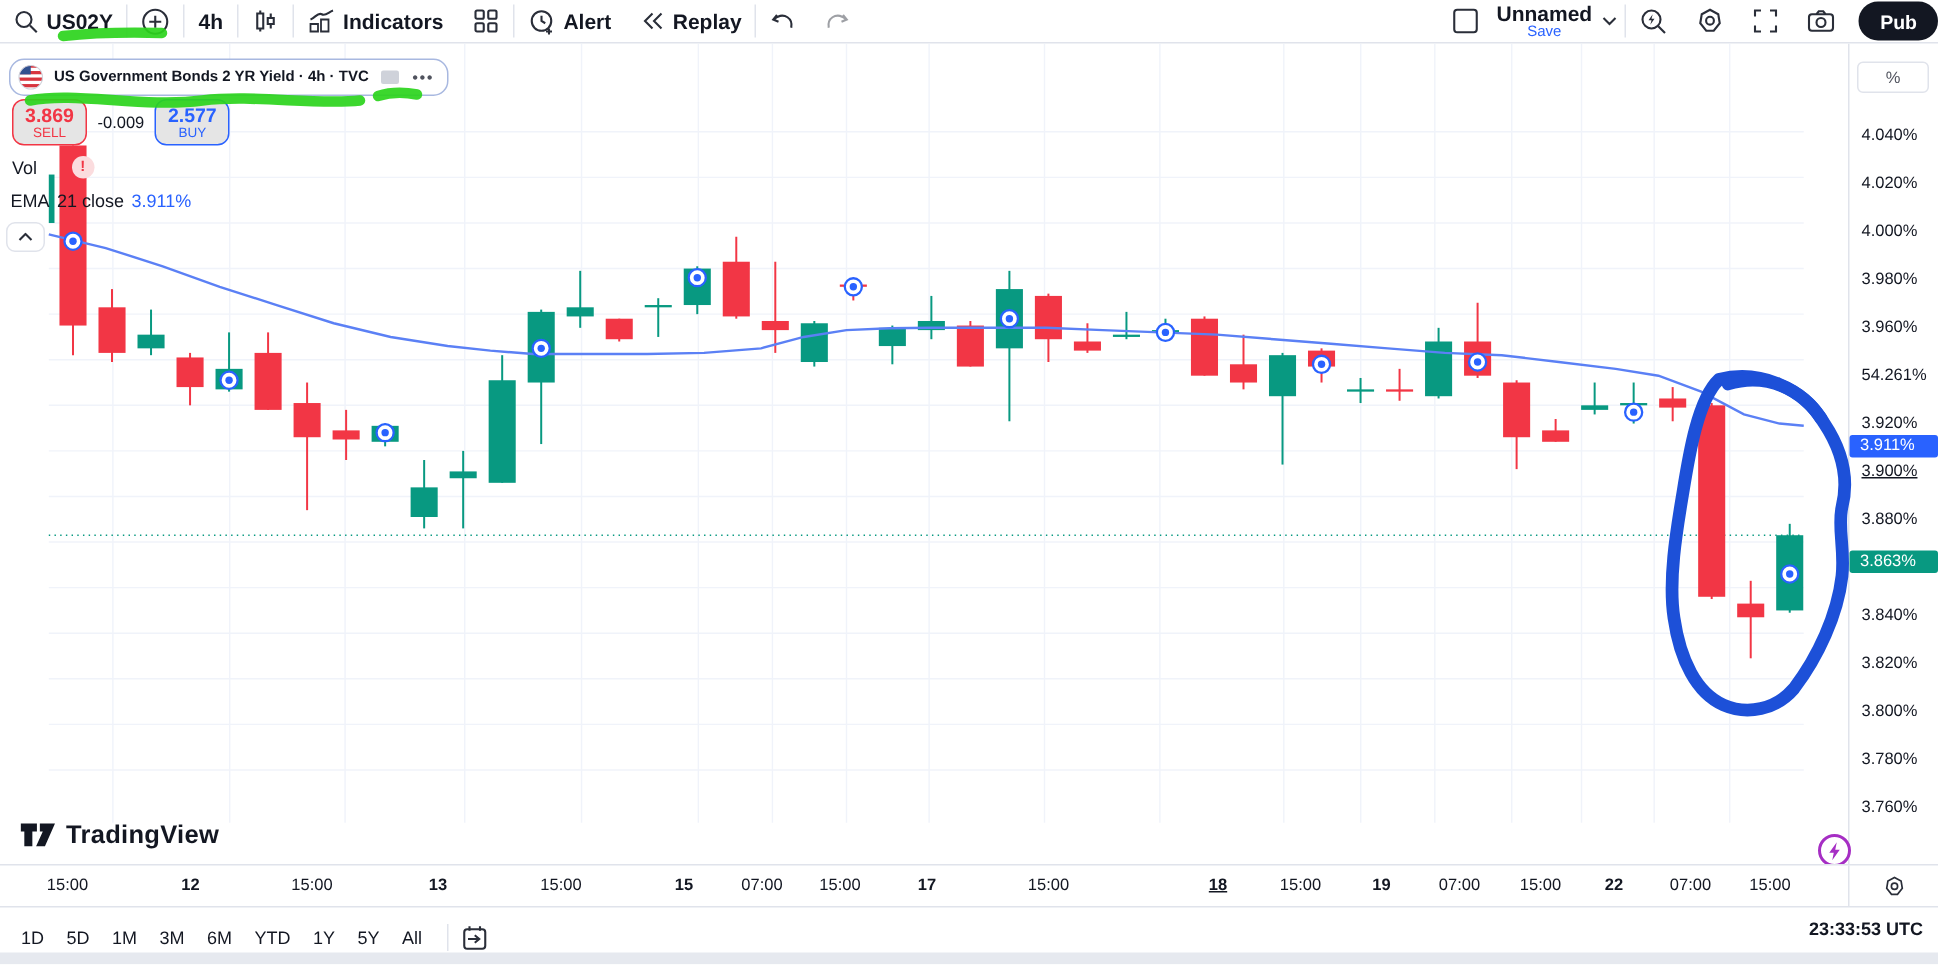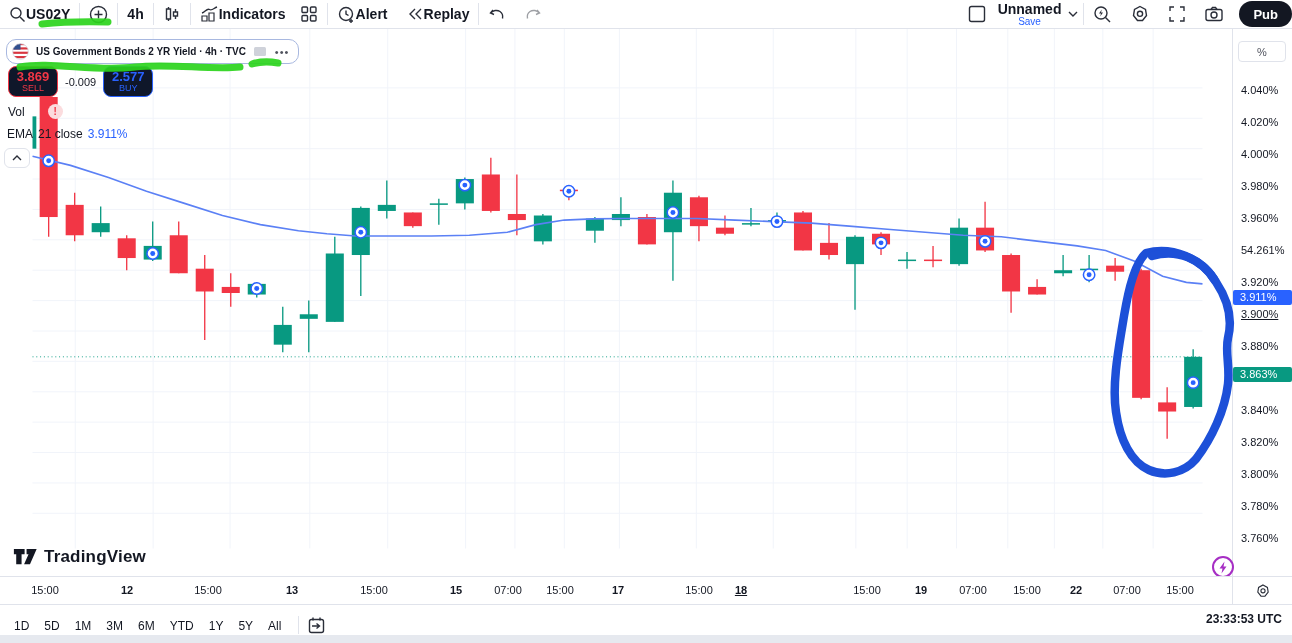--- a/index.html
+++ b/index.html
@@ -3,21 +3,21 @@
 <meta charset="utf-8">
 <style>
   * { margin:0; padding:0; box-sizing:border-box; }
   html,body { width:1292px; height:643px; overflow:hidden; background:#fff;
     font-family:"Liberation Sans", sans-serif; color:#131722; }
   #app { position:relative; width:1292px; height:643px; overflow:hidden; background:#fff; }
 
   
   #top-toolbar { position:absolute; left:0; top:0; width:1292px; height:29px; background:#fff;
     border-bottom:1px solid #e0e3eb; display:flex; align-items:center; z-index:5; }
-  .tb-item { display:flex; align-items:center; padding:0 9px; height:28px; cursor:pointer;
+  .tb-item { display:flex; align-items:center; gap:5px; padding:0 9px; height:28px; cursor:pointer;
     font-size:14px; font-weight:700; color:#131722; white-space:nowrap; }
   .tb-sep { width:1px; height:22px; background:#e0e3eb; flex:0 0 1px; }
   .tb-icon { display:flex; align-items:center; justify-content:center; }
   svg.ic { stroke:#2a2e39; fill:none; stroke-width:1.4; }
   #tb-right { position:absolute; right:0; top:0; height:28px; display:flex; align-items:center; background:#fff; }
   #layout-name-block { display:flex; flex-direction:column; align-items:center; line-height:1; margin:0 2px; }
   #layout-name { font-size:14px; font-weight:700; }
   #save-label { font-size:10px; color:#2962ff; margin-top:1px; }
   #publish-pill { background:#131722; color:#fff; font-size:13px; font-weight:700; border-radius:14px;
     height:26px; display:flex; align-items:center; padding:0 14px; margin-left:6px; }
@@ -31,21 +31,21 @@
   #legend { position:absolute; left:6px; top:39px; z-index:4; display:flex; align-items:center; gap:8px; }
   #legend-pill { display:flex; align-items:center; gap:7px; background:#fff; border:1px solid #a8b8e0;
     border-radius:10px; padding:2px 9px 2px 5px; height:25px; }
   #legend-title { font-size:10px; color:#131722;font-weight:bold; }
   #legend-dots { font-size:11px; letter-spacing:1px; color:#50535e; cursor:pointer; }
   #ohlc-row { display:flex; gap:8px; font-size:12px; align-items:center; }
   .ohlc-lab { color:#50535e; }
   .ohlc-val { color:#089981; }
   
   #order-panel { position:absolute; left:8px; top:66px; z-index:4; display:flex; align-items:center; gap:7px; }
-  .ord-box { width:50px; height:31px; border-radius:8px; background:#0f172a; display:flex; flex-direction:column;
+  .ord-box { width:50px; height:31px; border-radius:8px; background:#e5e5e5; display:flex; flex-direction:column;
     align-items:center; justify-content:center; line-height:1.05; cursor:pointer; }
   #sell-box { border:1px solid #f23645; color:#f23645; }
   #buy-box { border:1px solid #2962ff; color:#2962ff; }
   .ord-price { font-size:13px; font-weight:700; }
   .ord-side { font-size:9px; }
   #spread { font-size:11px; color:#131722; }
   
   .ind-row { position:absolute; z-index:4; display:flex; align-items:center; gap:5px; font-size:12px; }
   #vol-row { left:8px; top:104px; }
   #vol-warn { width:15px; height:15px; border-radius:8px; background:#fbdcde; color:#f23645;
@@ -479,21 +479,21 @@
 <div class="ta-label" style="left: 45px;">15:00</div>
       <div class="ta-label ta-bold" style="left: 127px;">12</div>
       <div class="ta-label" style="left: 208px;">15:00</div>
       <div class="ta-label ta-bold" style="left: 292px;">13</div>
       <div class="ta-label" style="left: 374px;">15:00</div>
       <div class="ta-label ta-bold" style="left: 456px;">15</div>
       <div class="ta-label" style="left: 508px;">07:00</div>
       <div class="ta-label" style="left: 560px;">15:00</div>
       <div class="ta-label ta-bold" style="left: 618px;">17</div>
       <div class="ta-label" style="left: 699px;">15:00</div>
-      <div class="ta-label ta-bold" style="left: 741px; text-decoration: underline;">18</div>
+      <div class="ta-label ta-bold" style="left: 812px; text-decoration: underline;">18</div>
       <div class="ta-label" style="left: 867px;">15:00</div>
       <div class="ta-label ta-bold" style="left: 921px;">19</div>
       <div class="ta-label" style="left: 973px;">07:00</div>
       <div class="ta-label" style="left: 1027px;">15:00</div>
       <div class="ta-label ta-bold" style="left: 1076px;">22</div>
       <div class="ta-label" style="left: 1127px;">07:00</div>
       <div class="ta-label" style="left: 1180px;">15:00</div>
     </div>
 
 <div id="bottom-bar">

